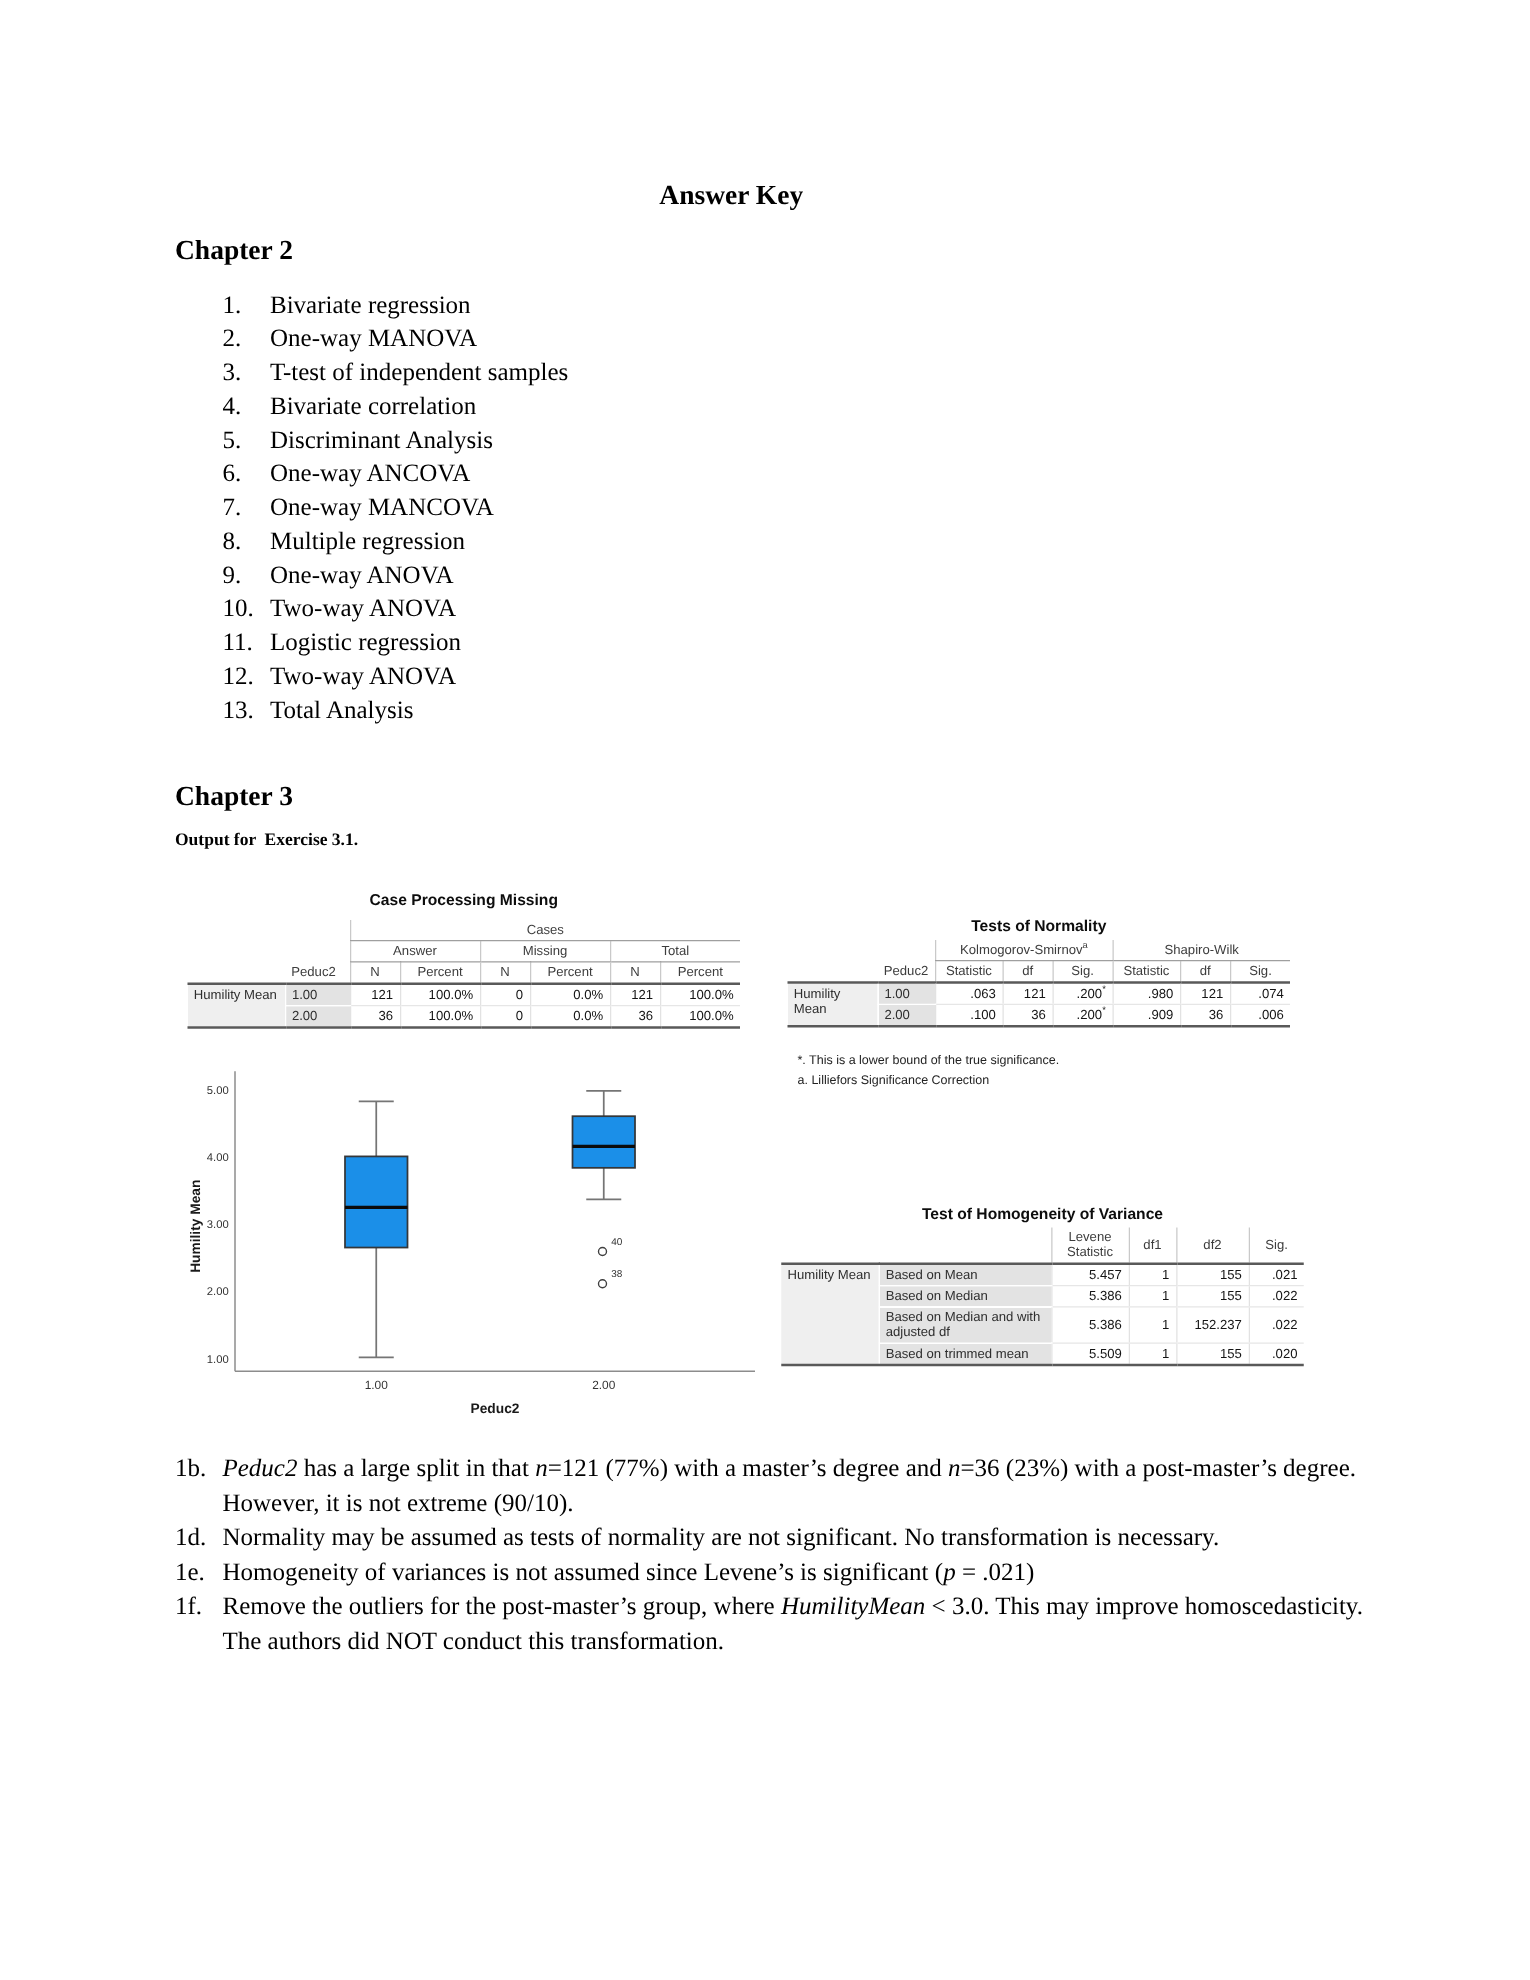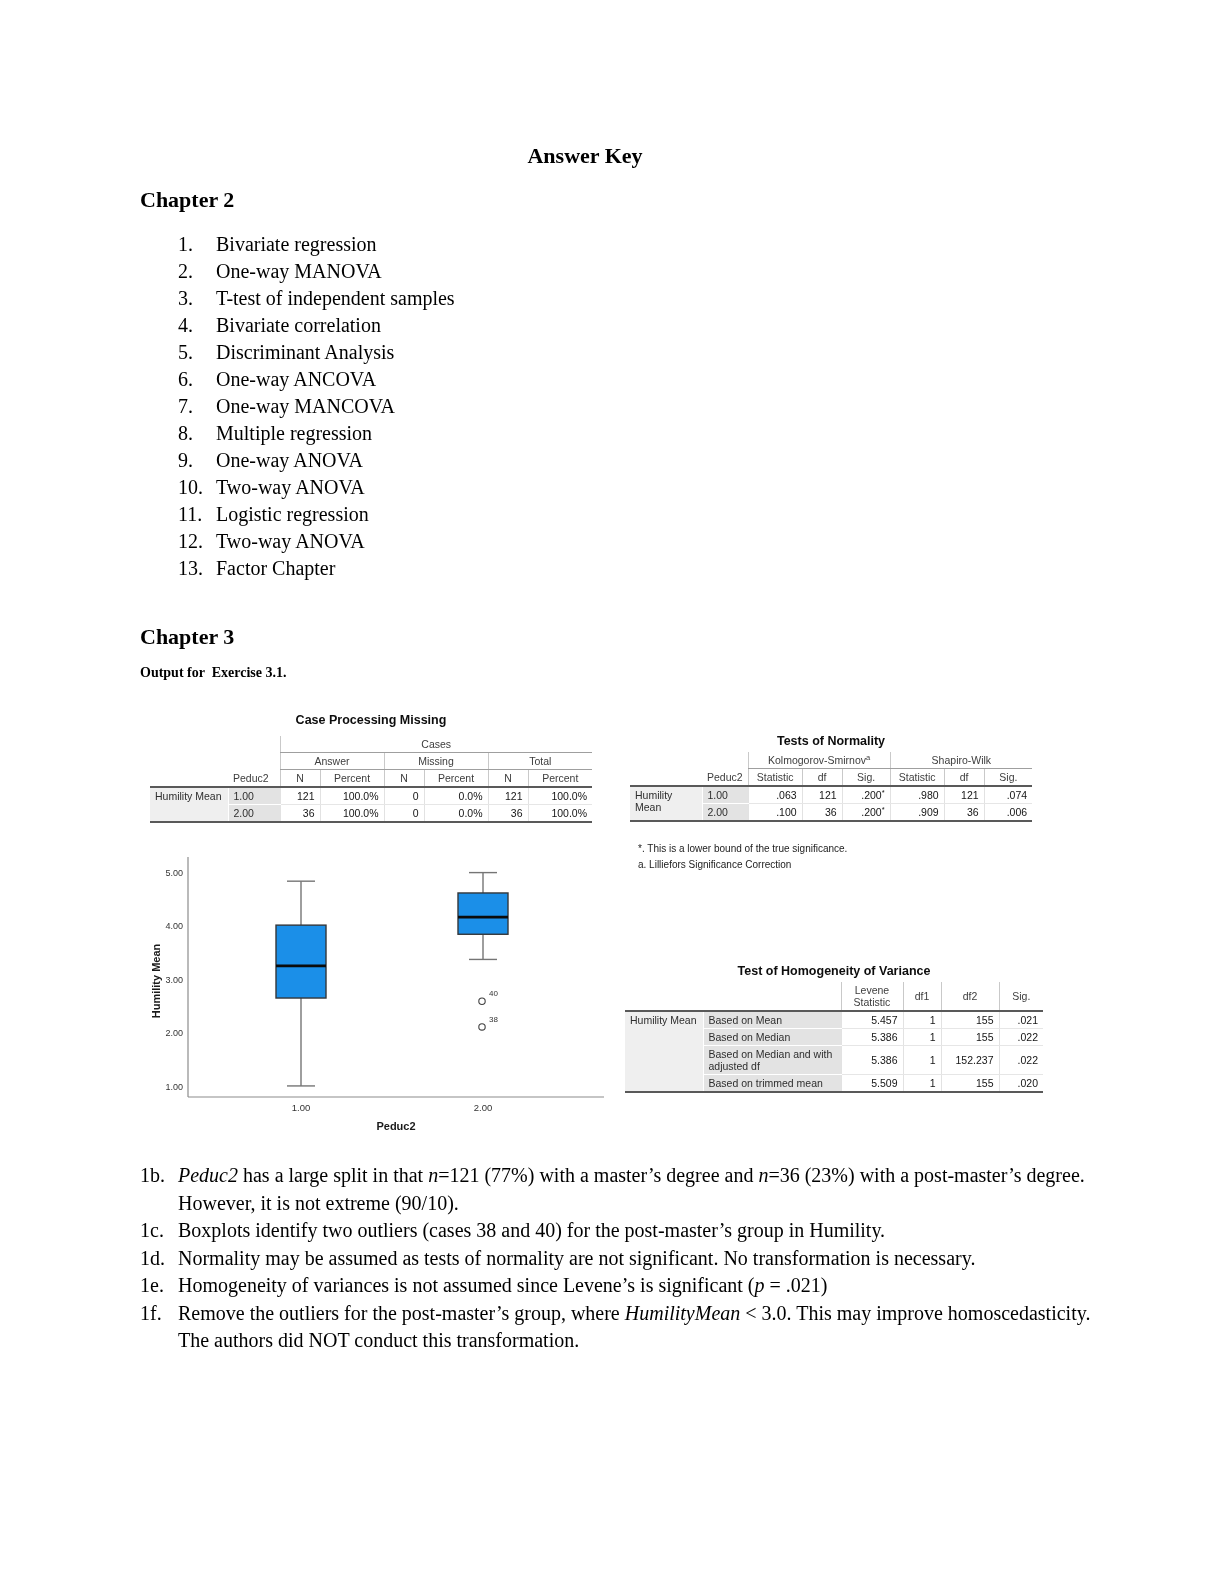--- a/index.html
+++ b/index.html
@@ -101,21 +101,21 @@
       <div class="li">
         <span class="num">11.</span>
         <span>Logistic regression</span>
       </div>
       <div class="li">
         <span class="num">12.</span>
         <span>Two-way ANOVA</span>
       </div>
       <div class="li">
         <span class="num">13.</span>
-        <span>Factor Chapter</span>
+        <span>Total Analysis</span>
       </div>
     </div>
   <div class="h-chapter ch3">Chapter 3</div>
   <div class="h-sub">Output for  Exercise 3.1.</div>
 
   <div class="tbl-title cps-title">Case Processing Missing</div>
   <div class="tblwrap cps-pos" id="cps-table">
       <table class="spss">
         <colgroup>
           <col style="width:78px">
@@ -302,18 +302,17 @@
             <td class="numc vsepd last">1</td>
             <td class="numc vsepd last">155</td>
             <td class="numc vsepd last">.020</td>
           </tr>
         </tbody>
       </table>
     </div>
 
   <div id="answers">
       <div class="answer"><span class="alabel">1b.</span><span class="it">Peduc2</span><span> has a large split in that </span><span class="it">n</span><span>=121 (77%) with a master’s degree and </span><span class="it">n</span><span>=36 (23%) with a post-master’s degree. However, it is not extreme (90/10).</span></div>
-      <div class="answer"><span class="alabel">1c.</span><span>Boxplots identify two outliers (cases 38 and 40) for the post-master’s group in Humility.</span></div>
       <div class="answer"><span class="alabel">1d.</span><span>Normality may be assumed as tests of normality are not significant. No transformation is necessary.</span></div>
       <div class="answer"><span class="alabel">1e.</span><span>Homogeneity of variances is not assumed since Levene’s is significant (</span><span class="it">p</span><span> = .021)</span></div>
       <div class="answer"><span class="alabel">1f.</span><span>Remove the outliers for the post-master’s group, where </span><span class="it">HumilityMean</span><span> &lt; 3.0. This may improve homoscedasticity. The authors did NOT conduct this transformation.</span></div>
     </div>
 </div>
 
 </body></html>

